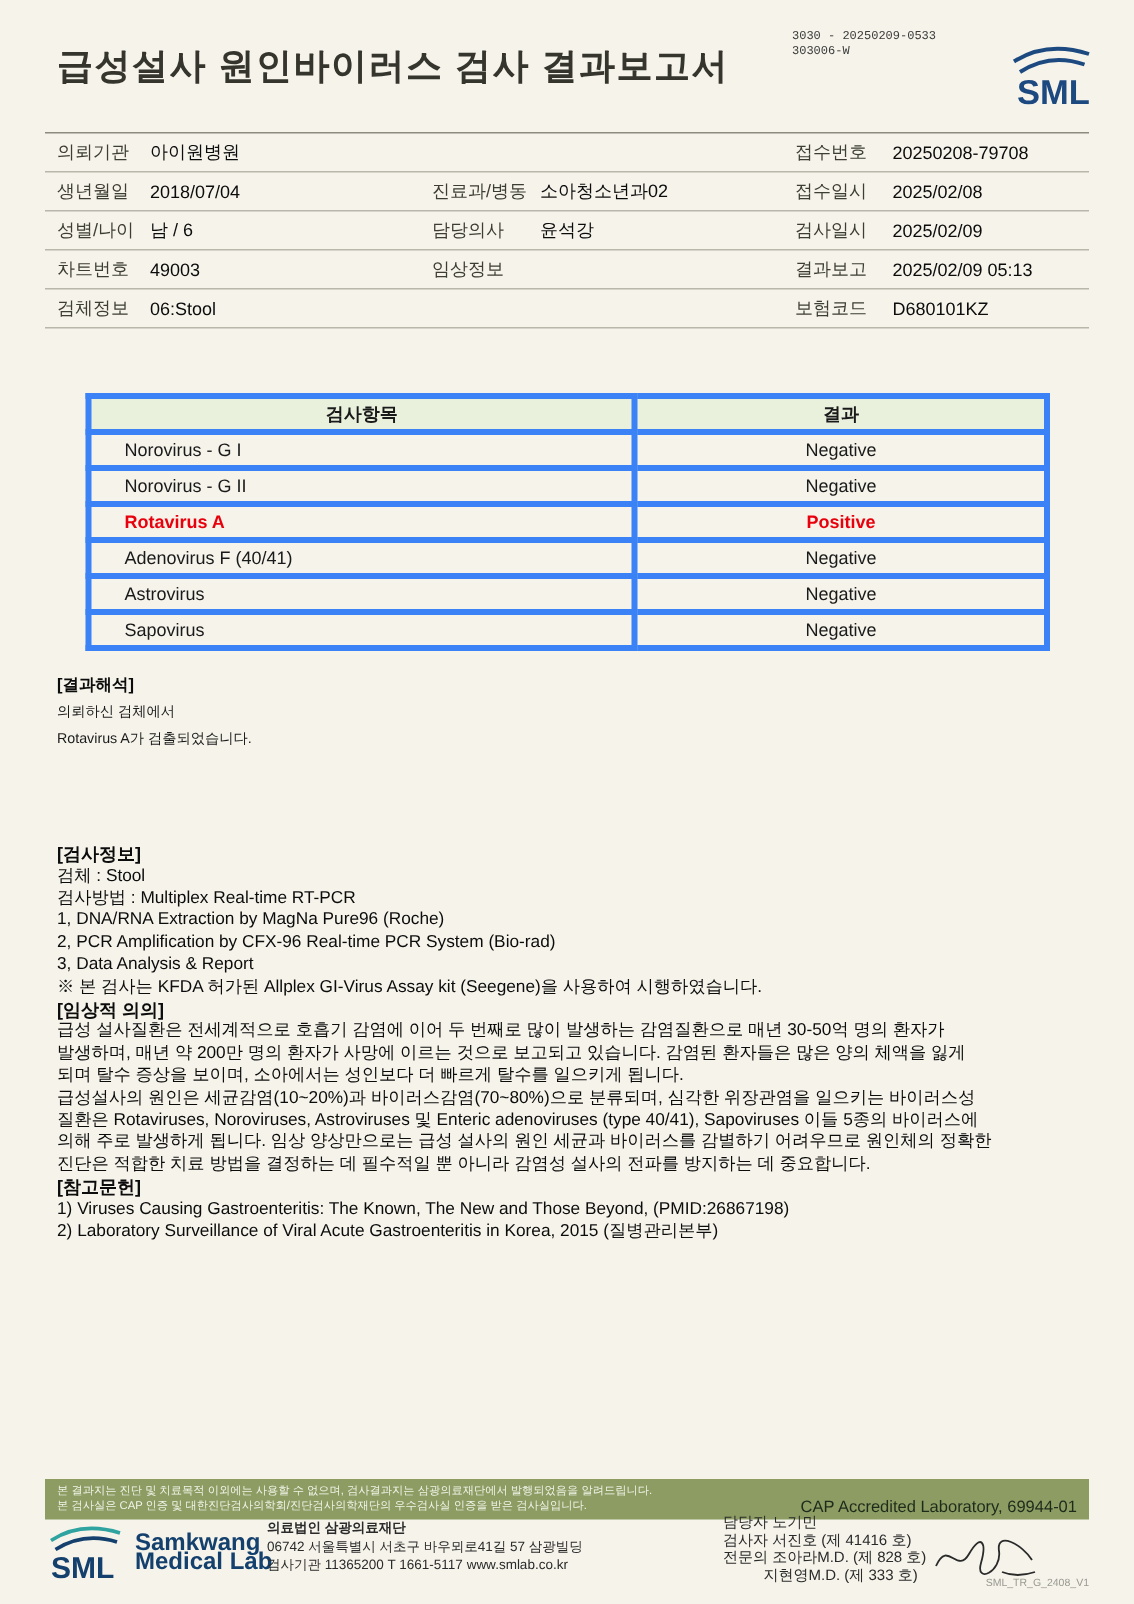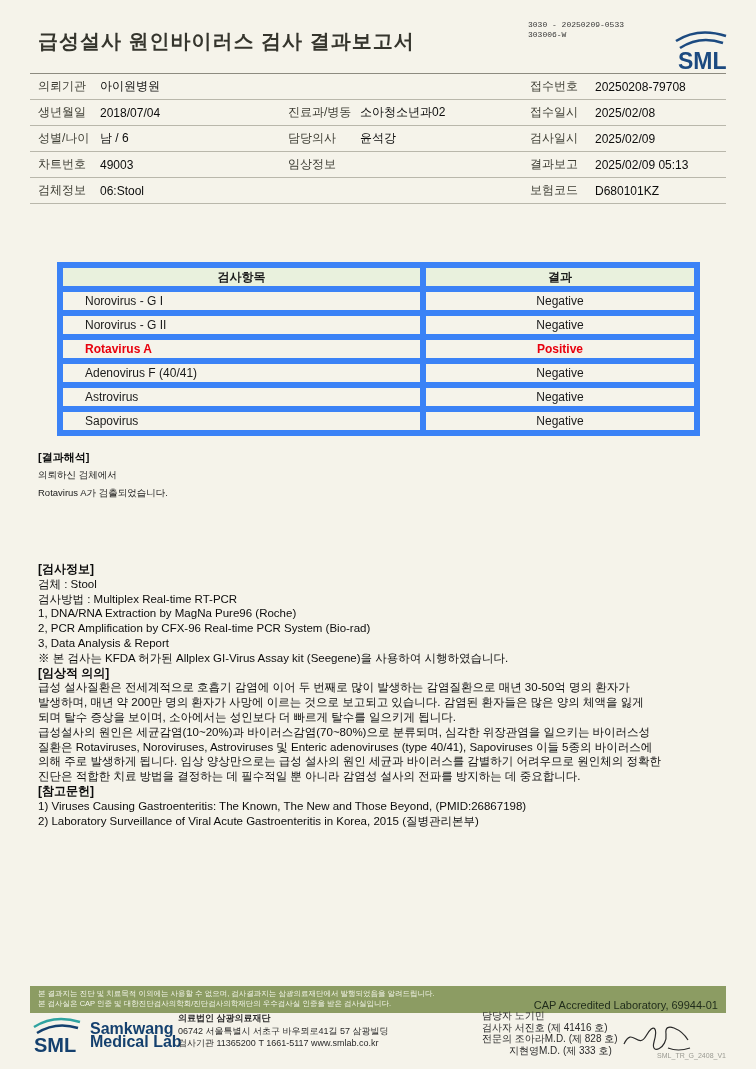--- a/index.html
+++ b/index.html
@@ -9,32 +9,32 @@
     font-family:"Liberation Sans", sans-serif;
     color:#1a1a1a;
     position:relative;
     overflow:hidden;
   }
   .page { position:absolute; inset:0; }
 
   
   .title {
     position:absolute; left:38px; top:28px;
-    font-size:20px; font-weight:bold; color:#35352d; letter-spacing:1px;
+    font-size:24px; font-weight:bold; color:#35352d; letter-spacing:1px;
   }
   .code-block {
     position:absolute; left:528px; top:20px;
     font-family:"Liberation Mono", monospace;
     font-size:8px; line-height:10px; color:#3a3a3a;
   }
   .logo-top { position:absolute; left:668px; top:26px; }
 
   
   .info {
-    position:absolute; left:30px; right:30px; top:73px;
+    position:absolute; left:30px; right:30px; top:88px;
     border-top:1px solid #8d8b80;
     font-size:12px;
   }
   .info-row {
     display:flex; align-items:center; height:26px;
     border-bottom:1px solid #b9b7ab;
   }
   .info-row .lbl { color:#3d3d33; }
   .info-row .val { color:#0c0c0c; }
   .l1 { width:62px; margin-left:8px; }
@@ -42,21 +42,21 @@
   .l2 { width:72px; }
   .v2 { width:170px; }
   .l3 { width:65px; }
   .v3 { flex:1; }
 
   
   table.results {
     position:absolute; left:57px; top:262px; width:643px;
     border-collapse:collapse; font-size:12px;
   }
-  .results th, .results td { border:6px solid #3b82f6; height:24px; }
+  .results th, .results td { border:4px solid #3b82f6; height:24px; }
   .results th { background:#e9f1dd; font-weight:bold; text-align:center; }
   .results td.test { padding-left:22px; text-align:left; }
   .results td.result { text-align:center; }
   .results tr.positive td { color:#e8000d; font-weight:bold; }
 
   
   .interp { position:absolute; left:38px; top:448px; font-size:9.5px; line-height:18px; }
   .interp .sec-heading { font-size:11px; }
 
   .sec-heading { font-weight:bold; color:#0c0c0c; }

